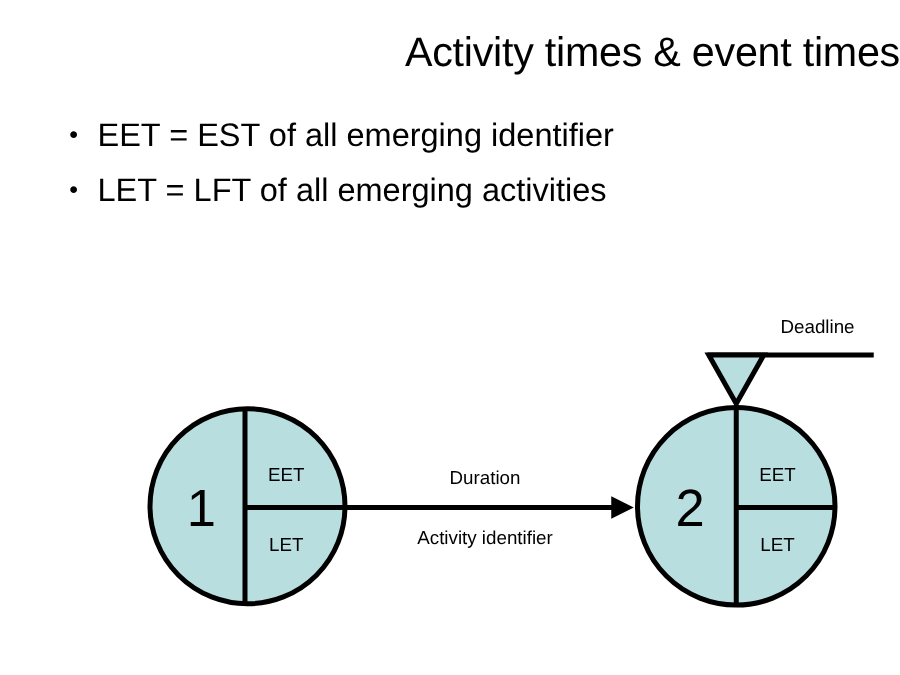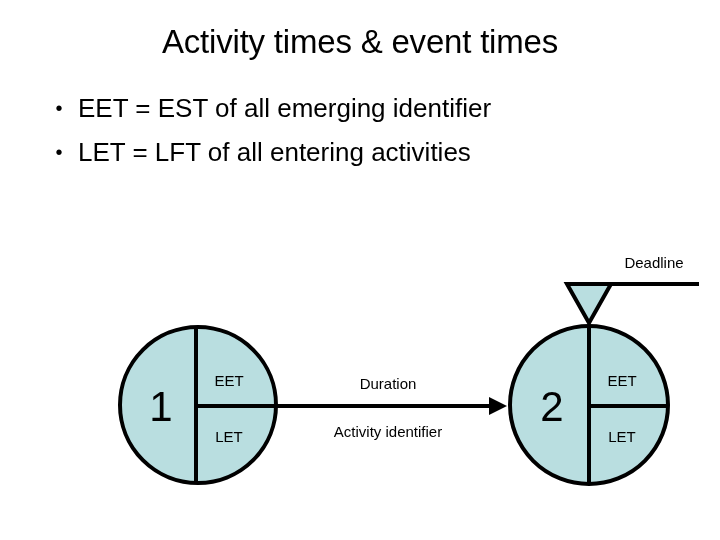--- a/index.html
+++ b/index.html
@@ -19,21 +19,21 @@
     background: #ffffff;
     overflow: hidden;
   }
 
   
   #slide-title {
     position: absolute;
     left: 0;
     top: 22px;
     width: 720px;
-    text-align: center;
+    text-align: right;
     font-size: 33px;
     line-height: 40px;
     font-weight: 400;
     letter-spacing: -0.2px;
     color: #000000;
     white-space: nowrap;
   }
 
   
   #bullet-list {
@@ -144,21 +144,21 @@
 
   <div id="bullet-list">
 
     <div class="bullet-row">
       <span class="bullet-marker">•</span>
       <span class="bullet-text">EET = EST of all emerging identifier</span>
     </div>
 
     <div class="bullet-row">
       <span class="bullet-marker">•</span>
-      <span class="bullet-text">LET = LFT of all entering activities</span>
+      <span class="bullet-text">LET = LFT of all emerging activities</span>
     </div>
 
   </div>
 
   <div id="diagram">
     <svg width="720" height="540" viewBox="0 0 720 540" xmlns="http://www.w3.org/2000/svg">
 
       <text class="deadline-label" x="615" y="262">Deadline</text>
 
       <line class="deadline-line" x1="527" y1="284" x2="660" y2="284"></line>

